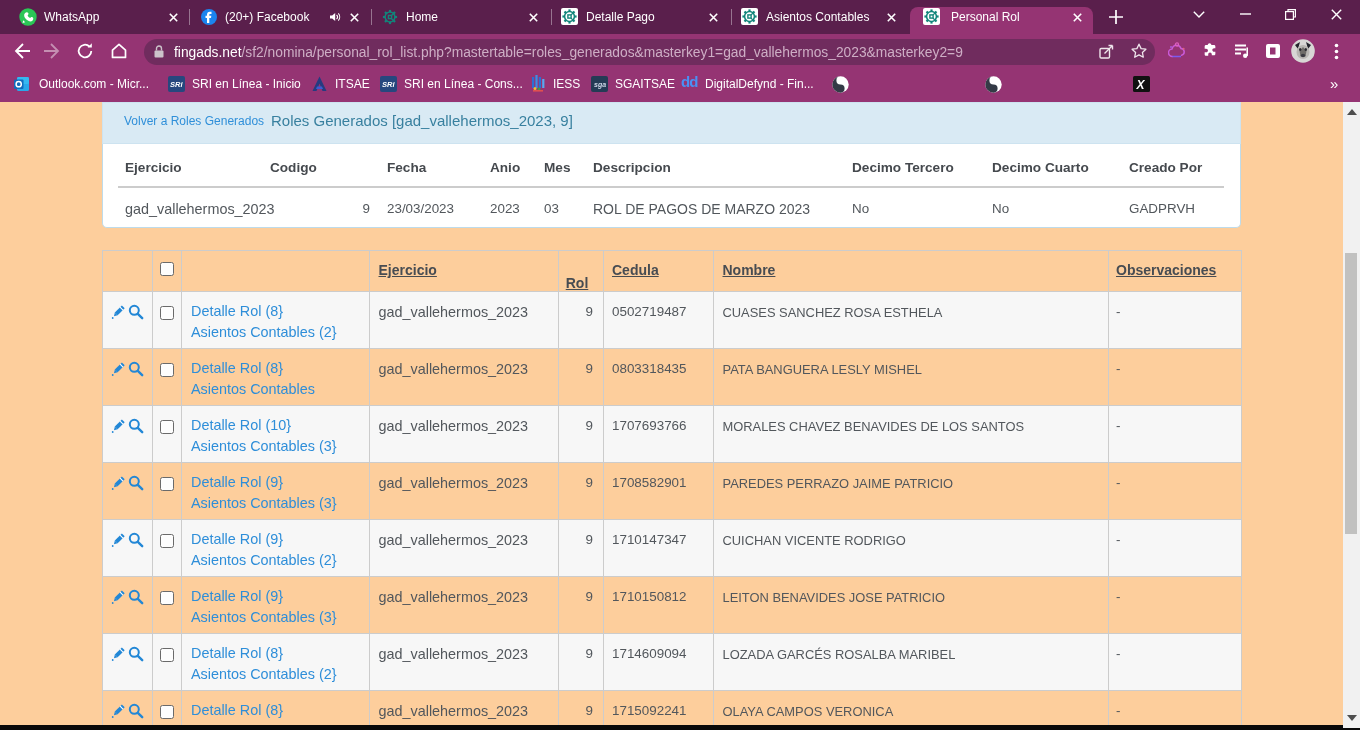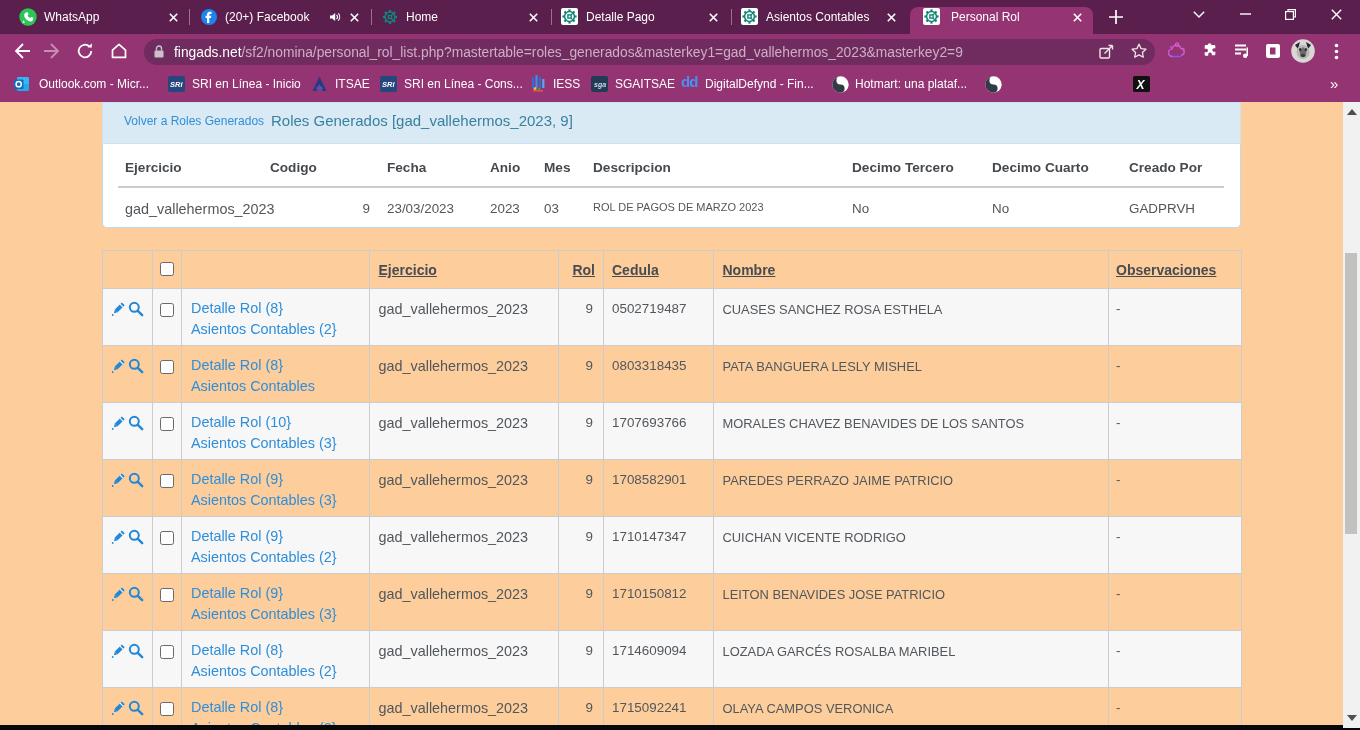--- a/index.html
+++ b/index.html
@@ -261,21 +261,20 @@
     </svg>
 <div class="abs bktxt" style="left:615px;top:66px">SGAITSAE</div>
 <div class="abs" style="left:681px;top:73px;font-size:15px;font-weight:bold;color:#4a90f4;letter-spacing:-1px">dd</div>
 <div class="abs bktxt" style="left:705px;top:66px">DigitalDefynd - Fin...</div>
 <svg class="abs" style="left:832px;top:76px" width="17" height="17">
       <circle cx="8.5" cy="8.5" r="8.2" fill="#fff"></circle>
       <path d="M8.5 0.3 a8.2 8.2 0 0 0 0 16.4 a4.1 4.1 0 0 0 0-8.2 a4.1 4.1 0 0 1 0-8.2z" fill="#333a46"></path>
       <circle cx="8.5" cy="4.4" r="1.3" fill="#fff"></circle>
       <circle cx="8.5" cy="12.6" r="1.3" fill="#333a46"></circle>
     </svg>
-<div class="abs bktxt" style="left:855px;top:66px">Hotmart: una plataf...</div>
 <svg class="abs" style="left:985px;top:76px" width="17" height="17">
       <circle cx="8.5" cy="8.5" r="8.2" fill="#fff"></circle>
       <path d="M8.5 0.3 a8.2 8.2 0 0 0 0 16.4 a4.1 4.1 0 0 0 0-8.2 a4.1 4.1 0 0 1 0-8.2z" fill="#333a46"></path>
       <circle cx="8.5" cy="4.4" r="1.3" fill="#fff"></circle>
       <circle cx="8.5" cy="12.6" r="1.3" fill="#333a46"></circle>
     </svg>
 <svg class="abs" style="left:1133px;top:76px" width="17" height="16">
       <rect width="17" height="16" rx="1.5" fill="#111"></rect>
       <text x="3.5" y="12.5" font-family="Liberation Sans" font-style="italic" font-weight="bold" font-size="12" fill="#fff">X</text>
     </svg>
@@ -293,21 +292,21 @@
 <div class="abs h1t" style="left:593px;top:159.5px">Descripcion</div>
 <div class="abs h1t" style="left:852px;top:159.5px">Decimo Tercero</div>
 <div class="abs h1t" style="left:992px;top:159.5px">Decimo Cuarto</div>
 <div class="abs h1t" style="left:1129px;top:159.5px">Creado Por</div>
 <div class="abs" id="hr1"></div>
 <div class="abs d1t" style="left:125px;top:200.5px;font-size:14.4px">gad_vallehermos_2023</div>
 <div class="abs d1t" style="left:270px;top:200.5px;width:100px;text-align:right">9</div>
 <div class="abs d1t" style="left:387px;top:200.5px">23/03/2023</div>
 <div class="abs d1t" style="left:490px;top:200.5px">2023</div>
 <div class="abs d1t" style="left:544px;top:200.5px">03</div>
-<div class="abs d1t" style="left:593px;top:200.5px;font-size:11px">ROL DE PAGOS DE MARZO 2023</div>
+<div class="abs d1t" style="left:593px;top:200.5px;font-size:14px">ROL DE PAGOS DE MARZO 2023</div>
 <div class="abs d1t" style="left:852px;top:200.5px">No</div>
 <div class="abs d1t" style="left:992px;top:200.5px">No</div>
 <div class="abs d1t" style="left:1129px;top:200.5px">GADPRVH</div>
 <table id="t2">
       <colgroup>
         <col style="width:50px">
         <col style="width:29px">
         <col style="width:188px">
         <col style="width:189px">
         <col style="width:45px">
@@ -316,21 +315,21 @@
         <col style="width:133px">
       </colgroup>
 <tbody>
         <tr class="hd">
           <th></th>
           <th>
             <div class="cbh"></div>
           </th>
           <th></th>
           <th class="hlbl" style="padding:11px 0 0 8.5px">Ejercicio</th>
-          <th class="hlbl" style="padding:11px 8px 0 0;text-align:right">Rol</th>
+          <th class="hlbl" style="padding:24px 8px 0 0;text-align:center">Rol</th>
           <th class="hlbl" style="padding:11px 0 0 8px">Cedula</th>
           <th class="hlbl" style="padding:11px 0 0 8.5px">Nombre</th>
           <th class="hlbl" style="padding:11px 0 0 7px">Observaciones</th>
         </tr>
 <tr class="r odd">
           <td><svg class="ic" width="34" height="16">
               <use href="#pencil"></use>
               <use href="#mag" x="18" y="0"></use>
             </svg></td>
           <td>

